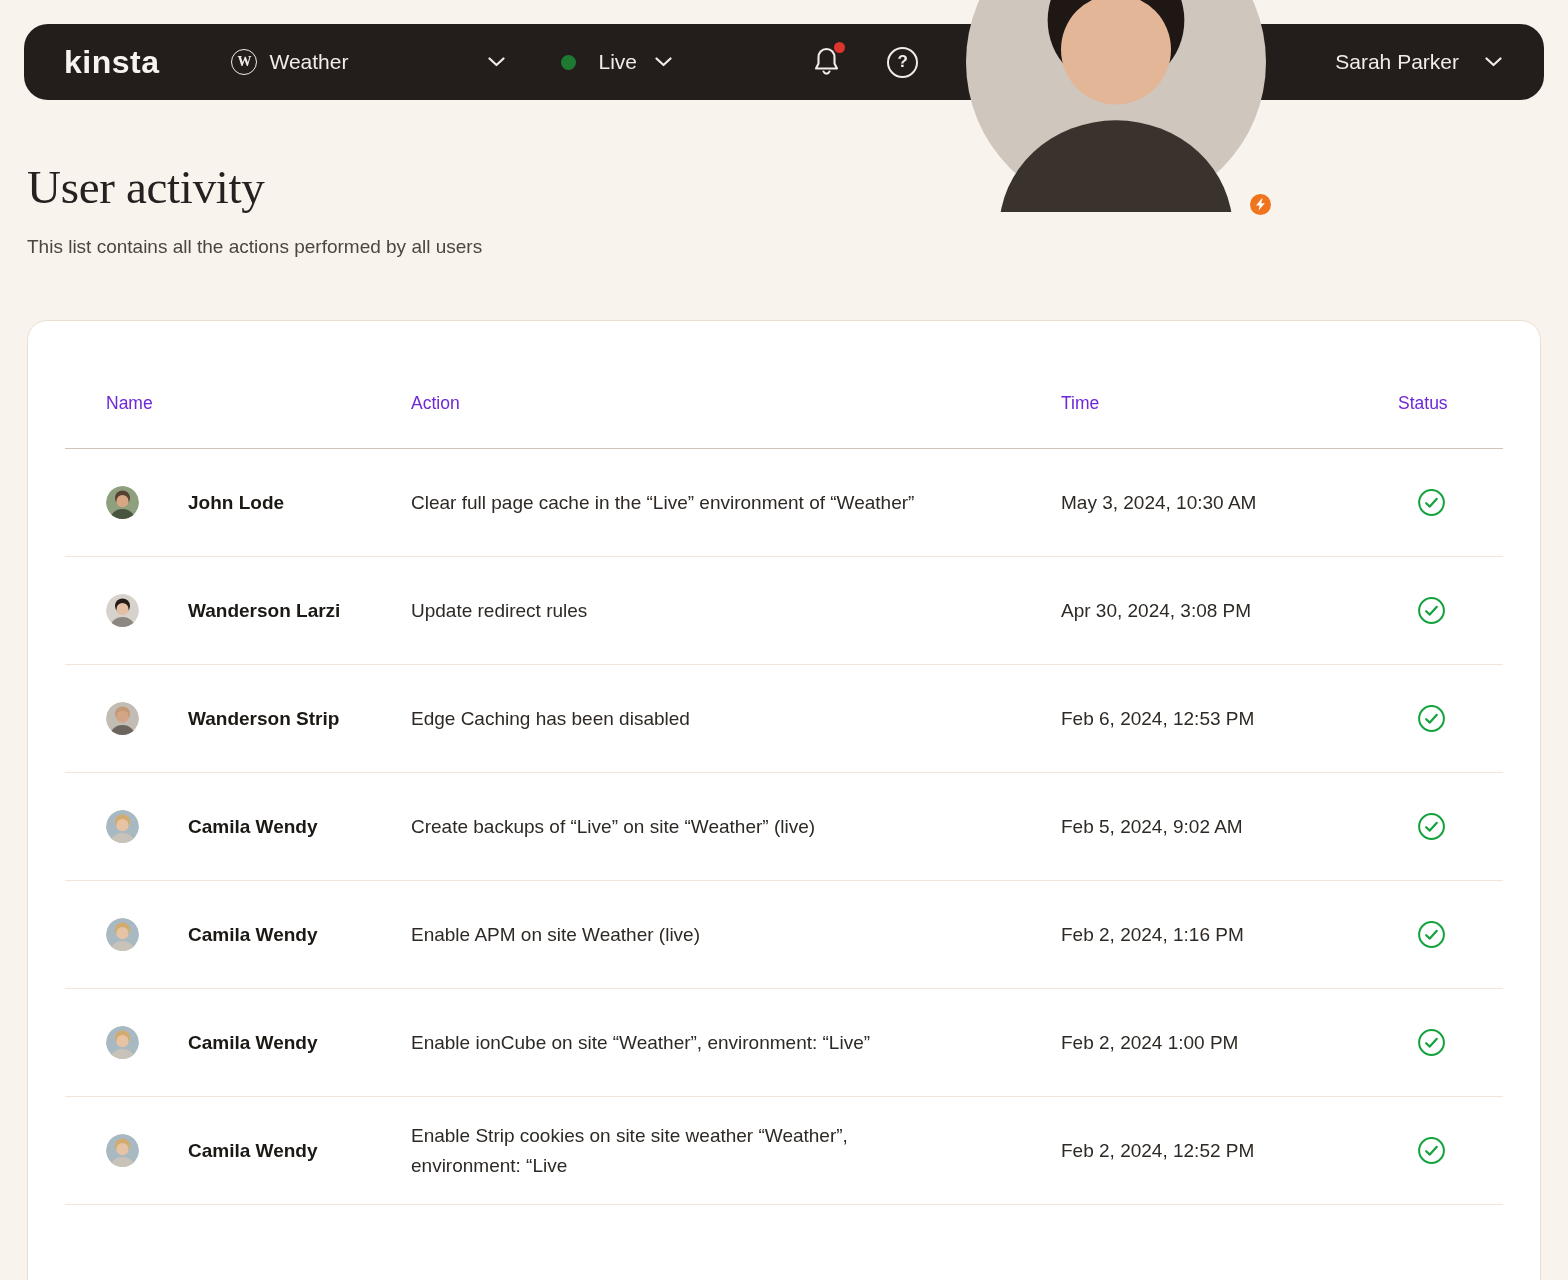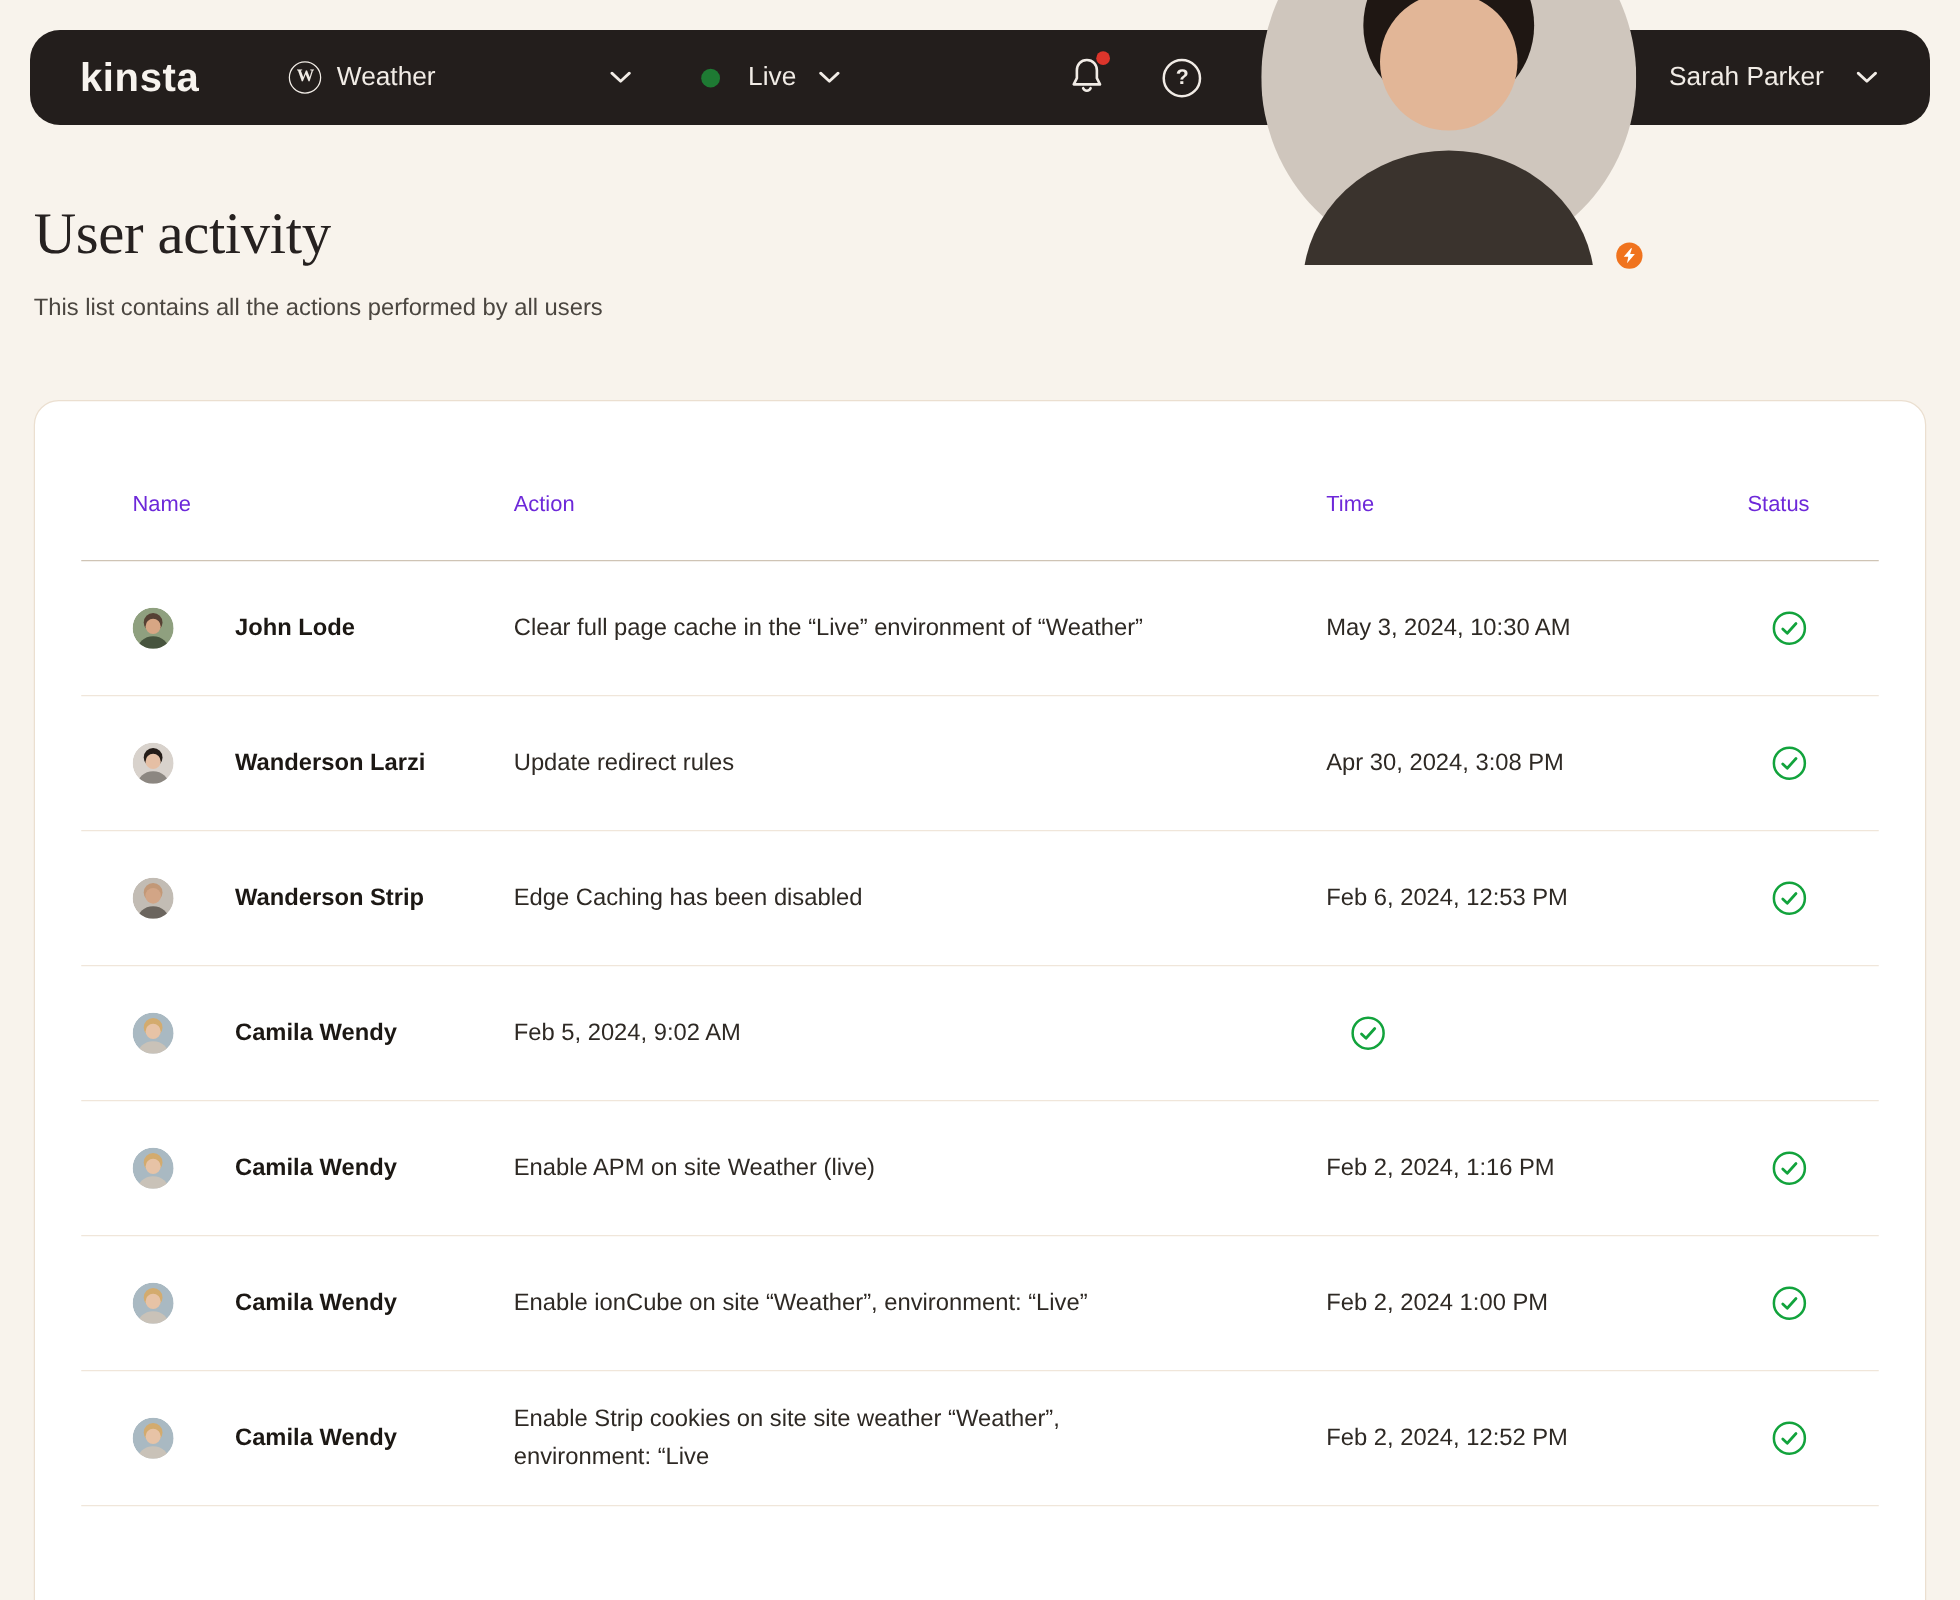--- a/index.html
+++ b/index.html
@@ -79,21 +79,21 @@
   }
   .avatar svg { display:block; width:100%; height:100%; }
   .nav-avatar-wrap { position:relative; margin-right:26px; }
   .nav-avatar { width:43px; height:43px; }
   .bolt-badge {
     position:absolute; right:-5px; bottom:-3px;
     width:21px; height:21px; border-radius:50%;
     background:#f0731e;
     display:flex; align-items:center; justify-content:center;
   }
-  .user-name { color:#f1ece6; font-size:21px; margin-right:26px; }
+  .user-name { color:#f1ece6; font-size:21px; margin-right:26px;margin-left:43px; }
 
   
   .avatar.p-john      { --bg:#8fa07f; --skin:#d7a684; --hair:#564134; --shirt:#47543e; }
   .avatar.p-jennifer  { --bg:#d8d2cc; --skin:#e5bfa4; --hair:#241c18; --shirt:#8c8781; }
   .avatar.p-wanderson { --bg:#c2bcb4; --skin:#d2a586; --hair:#c29877; --shirt:#6b655e; }
   .avatar.p-camila    { --bg:#a9b9c2; --skin:#e7c3a6; --hair:#d3ab6e; --shirt:#c9c2b8; }
   .avatar.p-sarah     { --bg:#cfc6bd; --skin:#e2b697; --hair:#1f1713; --shirt:#3a332d; }
 
   
   .page-head { margin:60px 27px 0 27px; }
@@ -299,20 +299,21 @@
       <span class="avatar row-avatar p-camila">
         <svg viewBox="0 0 36 36">
             <circle cx="18" cy="18" r="18" fill="var(--bg)"></circle>
             <path d="M4 38 a14 13 0 0 1 28 0 Z" fill="var(--shirt)"></path>
             <circle cx="18" cy="13" r="8.2" fill="var(--hair)"></circle>
             <circle cx="18" cy="16.5" r="6.6" fill="var(--skin)"></circle>
           </svg>
       </span>
       <span class="name-text">Camila Wendy</span>
     </div>
+    <div class="action-text">Create backups of “Live” on site “Weather” (live)</div>
     <div class="time-text">Feb 5, 2024, 9:02 AM</div>
     <div class="cell-status">
       <svg class="check-icon" width="29" height="29" viewBox="0 0 29 29">
           <circle cx="14.5" cy="14.5" r="12.4" fill="none" stroke="#12a33c" stroke-width="2"></circle>
           <path d="M9.2 15.2 L12.8 18.6 L19.8 10.8" fill="none" stroke="#12a33c" stroke-width="2.2" stroke-linecap="round" stroke-linejoin="round"></path>
         </svg>
     </div>
   </div>
 
   <div class="grid-row table-row">

